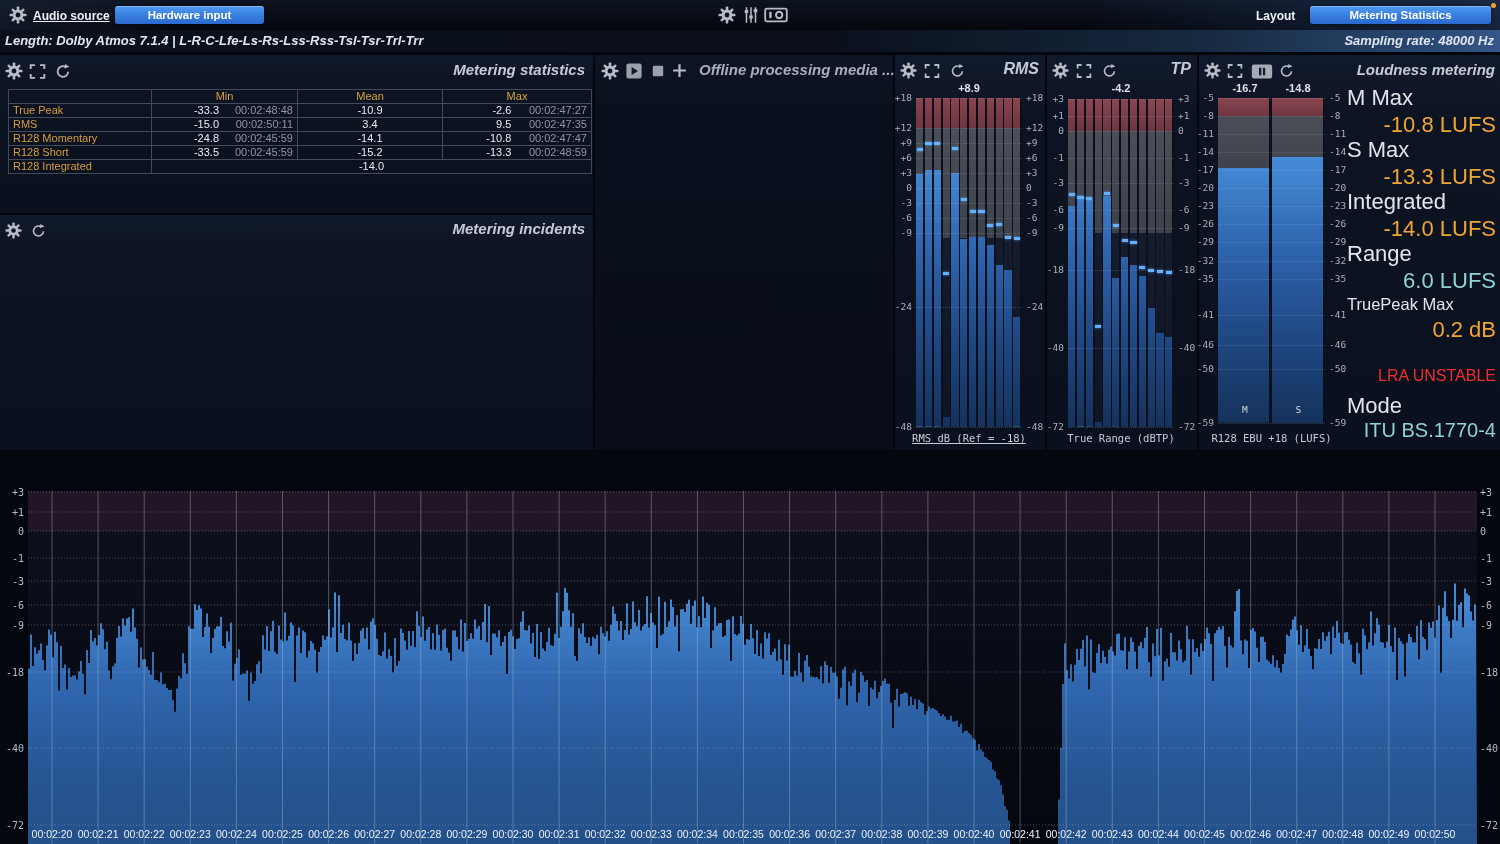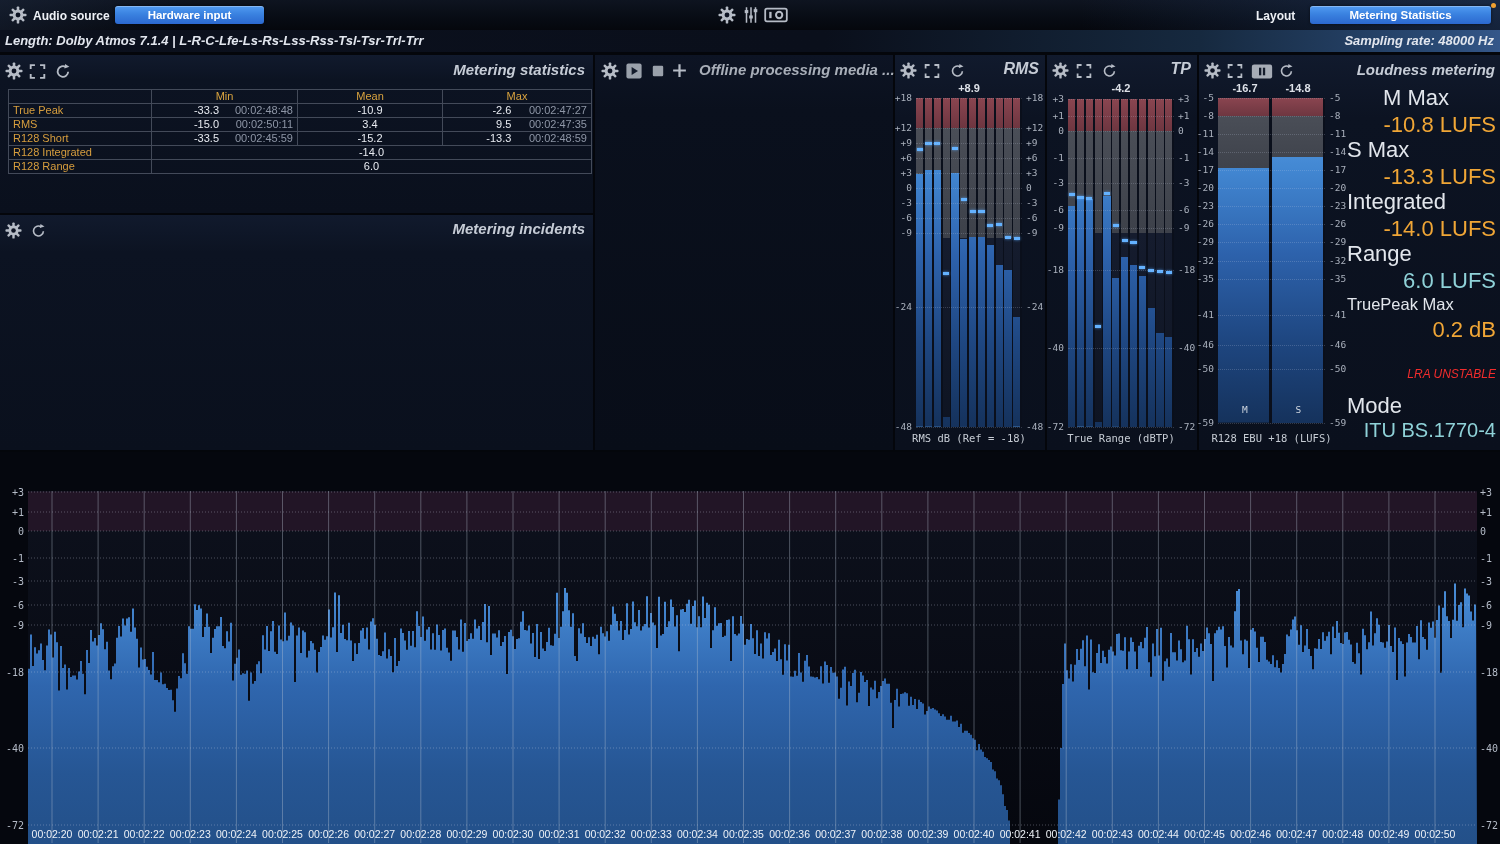--- a/index.html
+++ b/index.html
@@ -52,21 +52,21 @@
           <g fill="currentColor">
             <rect x="8.6" y="0.5" width="2.8" height="19" rx="1"></rect>
             <rect x="8.6" y="0.5" width="2.8" height="19" rx="1" transform="rotate(45 10 10)"></rect>
             <rect x="8.6" y="0.5" width="2.8" height="19" rx="1" transform="rotate(90 10 10)"></rect>
             <rect x="8.6" y="0.5" width="2.8" height="19" rx="1" transform="rotate(135 10 10)"></rect>
             <circle cx="10" cy="10" r="6"></circle>
           </g>
           <circle cx="10" cy="10" r="2.7" fill="#0c1222"></circle>
         </svg>
       </span>
-    <span class="toplabel" style="left:33px;top:9px;">Audio source</span>
+    <span class="toplabel" style="left:33px;top:9px;text-decoration:underline;">Audio source</span>
     <div class="btn-blue" style="left:115px;top:6px;width:149px;height:18px;">Hardware input</div>
     <span class="icn" style="left:718px;top:6px;width:18px;height:18px;">
         <svg viewBox="0 0 20 20">
           <g fill="currentColor">
             <rect x="8.6" y="0.5" width="2.8" height="19" rx="1"></rect>
             <rect x="8.6" y="0.5" width="2.8" height="19" rx="1" transform="rotate(45 10 10)"></rect>
             <rect x="8.6" y="0.5" width="2.8" height="19" rx="1" transform="rotate(90 10 10)"></rect>
             <rect x="8.6" y="0.5" width="2.8" height="19" rx="1" transform="rotate(135 10 10)"></rect>
             <circle cx="10" cy="10" r="6"></circle>
           </g>
@@ -168,42 +168,54 @@
             </td>
             <td class="meanc">3.4</td>
             <td class="valcell">
               <span class="pair">
                 <span class="v">9.5</span>
                 <span class="t">00:02:47:35</span>
               </span>
             </td>
           </tr>
           <tr>
+            <td class="lbl">R128 Momentary</td>
+            <td class="valcell">
+              <span class="pair">
+                <span class="v">-24.8</span>
+                <span class="t">00:02:45:59</span>
+              </span>
+            </td>
+            <td class="meanc">-14.1</td>
+            <td class="valcell">
+              <span class="pair">
+                <span class="v">-10.8</span>
+                <span class="t">00:02:47:47</span>
+              </span>
+            </td>
+          </tr>
+          <tr>
             <td class="lbl">R128 Short</td>
             <td class="valcell">
               <span class="pair">
                 <span class="v">-33.5</span>
                 <span class="t">00:02:45:59</span>
               </span>
             </td>
             <td class="meanc">-15.2</td>
             <td class="valcell">
               <span class="pair">
                 <span class="v">-13.3</span>
                 <span class="t">00:02:48:59</span>
               </span>
             </td>
           </tr>
           <tr>
             <td class="lbl">R128 Integrated</td>
             <td class="spanc" colspan="3">-14.0</td>
-          </tr>
-          <tr>
-            <td class="lbl">R128 Range</td>
-            <td class="spanc" colspan="3">6.0</td>
           </tr>
         </tbody>
     </table>
   </div>
 
   <div class="panel" style="left:0;top:215px;width:593px;height:235px;">
     <span class="icn" style="left:5px;top:7px;width:17px;height:17px;">
         <svg viewBox="0 0 20 20">
           <g fill="currentColor">
             <rect x="8.6" y="0.5" width="2.8" height="19" rx="1"></rect>
@@ -372,21 +384,21 @@
       <div style="left: 21px; top: 177.591px; width: 106px; height: 0px; border-top: 1px dotted rgba(200, 210, 230, 0.22); position: absolute;"></div>
       <div class="tick-lbl" style="left: -5px; top: 172.591px; width: 22px; text-align: right; position: absolute;">-9</div>
       <div class="tick-lbl" style="left: 131px; top: 172.591px; width: 26px; position: absolute;">-9</div>
       <div style="left: 21px; top: 252.364px; width: 106px; height: 0px; border-top: 1px dotted rgba(200, 210, 230, 0.22); position: absolute;"></div>
       <div class="tick-lbl" style="left: -5px; top: 247.364px; width: 22px; text-align: right; position: absolute;">-24</div>
       <div class="tick-lbl" style="left: 131px; top: 247.364px; width: 26px; position: absolute;">-24</div>
       <div style="left: 21px; top: 372px; width: 106px; height: 0px; border-top: 1px dotted rgba(200, 210, 230, 0.22); position: absolute;"></div>
       <div class="tick-lbl" style="left: -5px; top: 367px; width: 22px; text-align: right; position: absolute;">-48</div>
       <div class="tick-lbl" style="left: 131px; top: 367px; width: 26px; position: absolute;">-48</div>
       <div class="meter-readout" style="left: 39px; top: 27px; width: 70px; position: absolute;">+8.9</div>
-      <div class="meter-caption" style="left: -6px; top: 377px; width: 160px; position: absolute;">RMS dB (Ref = -18)</div>
+      <div class="meter-caption" style="left: -6px; top: 377px; width: 160px; position: absolute; text-decoration: underline;">RMS dB (Ref = -18)</div>
     </div>
 
   <div class="panel" id="tp-panel" style="left:1047px;top:55px;width:150px;height:395px;">
     <span class="icn" style="left:5px;top:7px;width:17px;height:17px;">
         <svg viewBox="0 0 20 20">
           <g fill="currentColor">
             <rect x="8.6" y="0.5" width="2.8" height="19" rx="1"></rect>
             <rect x="8.6" y="0.5" width="2.8" height="19" rx="1" transform="rotate(45 10 10)"></rect>
             <rect x="8.6" y="0.5" width="2.8" height="19" rx="1" transform="rotate(90 10 10)"></rect>
             <rect x="8.6" y="0.5" width="2.8" height="19" rx="1" transform="rotate(135 10 10)"></rect>
@@ -534,31 +546,31 @@
         </svg>
       </span>
     <span class="icn" style="left:80px;top:8px;width:15px;height:15px;">
         <svg viewBox="0 0 20 20" fill="none" stroke="currentColor" stroke-width="2.2">
           <path d="M16.5 11 A6.6 6.6 0 1 1 13.6 5.2"></path>
           <path d="M12.6 1.2 L18 4.6 L11.8 6.8 Z" fill="currentColor" stroke="none"></path>
         </svg>
       </span>
     <span class="panel-title" style="right:5px;top:6px;">Loudness metering</span>
     <div id="loud-readouts" class="abs" style="left:0;top:0;width:301px;height:395px;">
-        <div class="lm-label" style="top: 30px; font-size: 22px; position: absolute; margin-left: 36px;">M Max</div>
+        <div class="lm-label" style="top: 30px; font-size: 22px; position: absolute;">M Max</div>
         <div class="lm-value" style="top: 57px; color: rgb(240, 166, 54); position: absolute;">-10.8 LUFS</div>
         <div class="lm-label" style="top: 82px; font-size: 22px; position: absolute;">S Max</div>
         <div class="lm-value" style="top: 109px; color: rgb(240, 166, 54); position: absolute;">-13.3 LUFS</div>
         <div class="lm-label" style="top: 134px; font-size: 22px; position: absolute;">Integrated</div>
         <div class="lm-value" style="top: 161px; color: rgb(240, 166, 54); position: absolute;">-14.0 LUFS</div>
         <div class="lm-label" style="top: 186px; font-size: 22px; position: absolute;">Range</div>
         <div class="lm-value" style="top: 213px; color: rgb(143, 210, 216); position: absolute;">6.0 LUFS</div>
         <div class="lm-label" style="top: 240px; font-size: 16.5px; position: absolute;">TruePeak Max</div>
         <div class="lm-value" style="top: 262px; color: rgb(240, 166, 54); position: absolute;">0.2 dB</div>
-        <div class="lm-value" style="top: 312px; font-size: 12px; color: rgb(242, 44, 44); position: absolute; font-style: italic;">LRA UNSTABLE</div>
+        <div class="lm-value" style="top: 312px; font-size: 16px; color: rgb(242, 44, 44); position: absolute;">LRA UNSTABLE</div>
         <div class="lm-label" style="top: 338px; position: absolute;">Mode</div>
         <div class="lm-value" style="top: 364px; font-size: 20px; color: rgb(143, 210, 216); position: absolute;">ITU BS.1770-4</div>
       </div>
   <div style="left: 19px; top: 43px; width: 107px; height: 325px; background: rgb(10, 15, 27); position: absolute;"></div>
       <div style="left: 19px; top: 43px; width: 51px; height: 18.0556px; background: linear-gradient(rgb(138, 69, 80), rgb(110, 54, 64)); position: absolute;"></div>
       <div style="left: 19px; top: 61.0556px; width: 51px; height: 57.1759px; background: linear-gradient(rgb(74, 78, 87), rgb(61, 65, 74)); position: absolute;"></div>
       <div style="left: 19px; top: 118.231px; width: 51px; height: 249.769px; background: linear-gradient(rgb(21, 28, 46), rgb(14, 20, 34)); position: absolute;"></div>
       <div style="left: 19px; top: 113.417px; width: 51px; height: 254.583px; background: linear-gradient(rgb(93, 163, 234) 0%, rgb(66, 135, 210) 22%, rgb(45, 98, 172) 48%, rgb(30, 70, 128) 75%, rgb(21, 50, 92) 100%) 0px -70.4167px / 100% 325px; position: absolute;"></div>
       <div style="left: 72.5px; top: 43px; width: 51px; height: 18.0556px; background: linear-gradient(rgb(138, 69, 80), rgb(110, 54, 64)); position: absolute;"></div>
       <div style="left: 72.5px; top: 61.0556px; width: 51px; height: 57.1759px; background: linear-gradient(rgb(74, 78, 87), rgb(61, 65, 74)); position: absolute;"></div>

